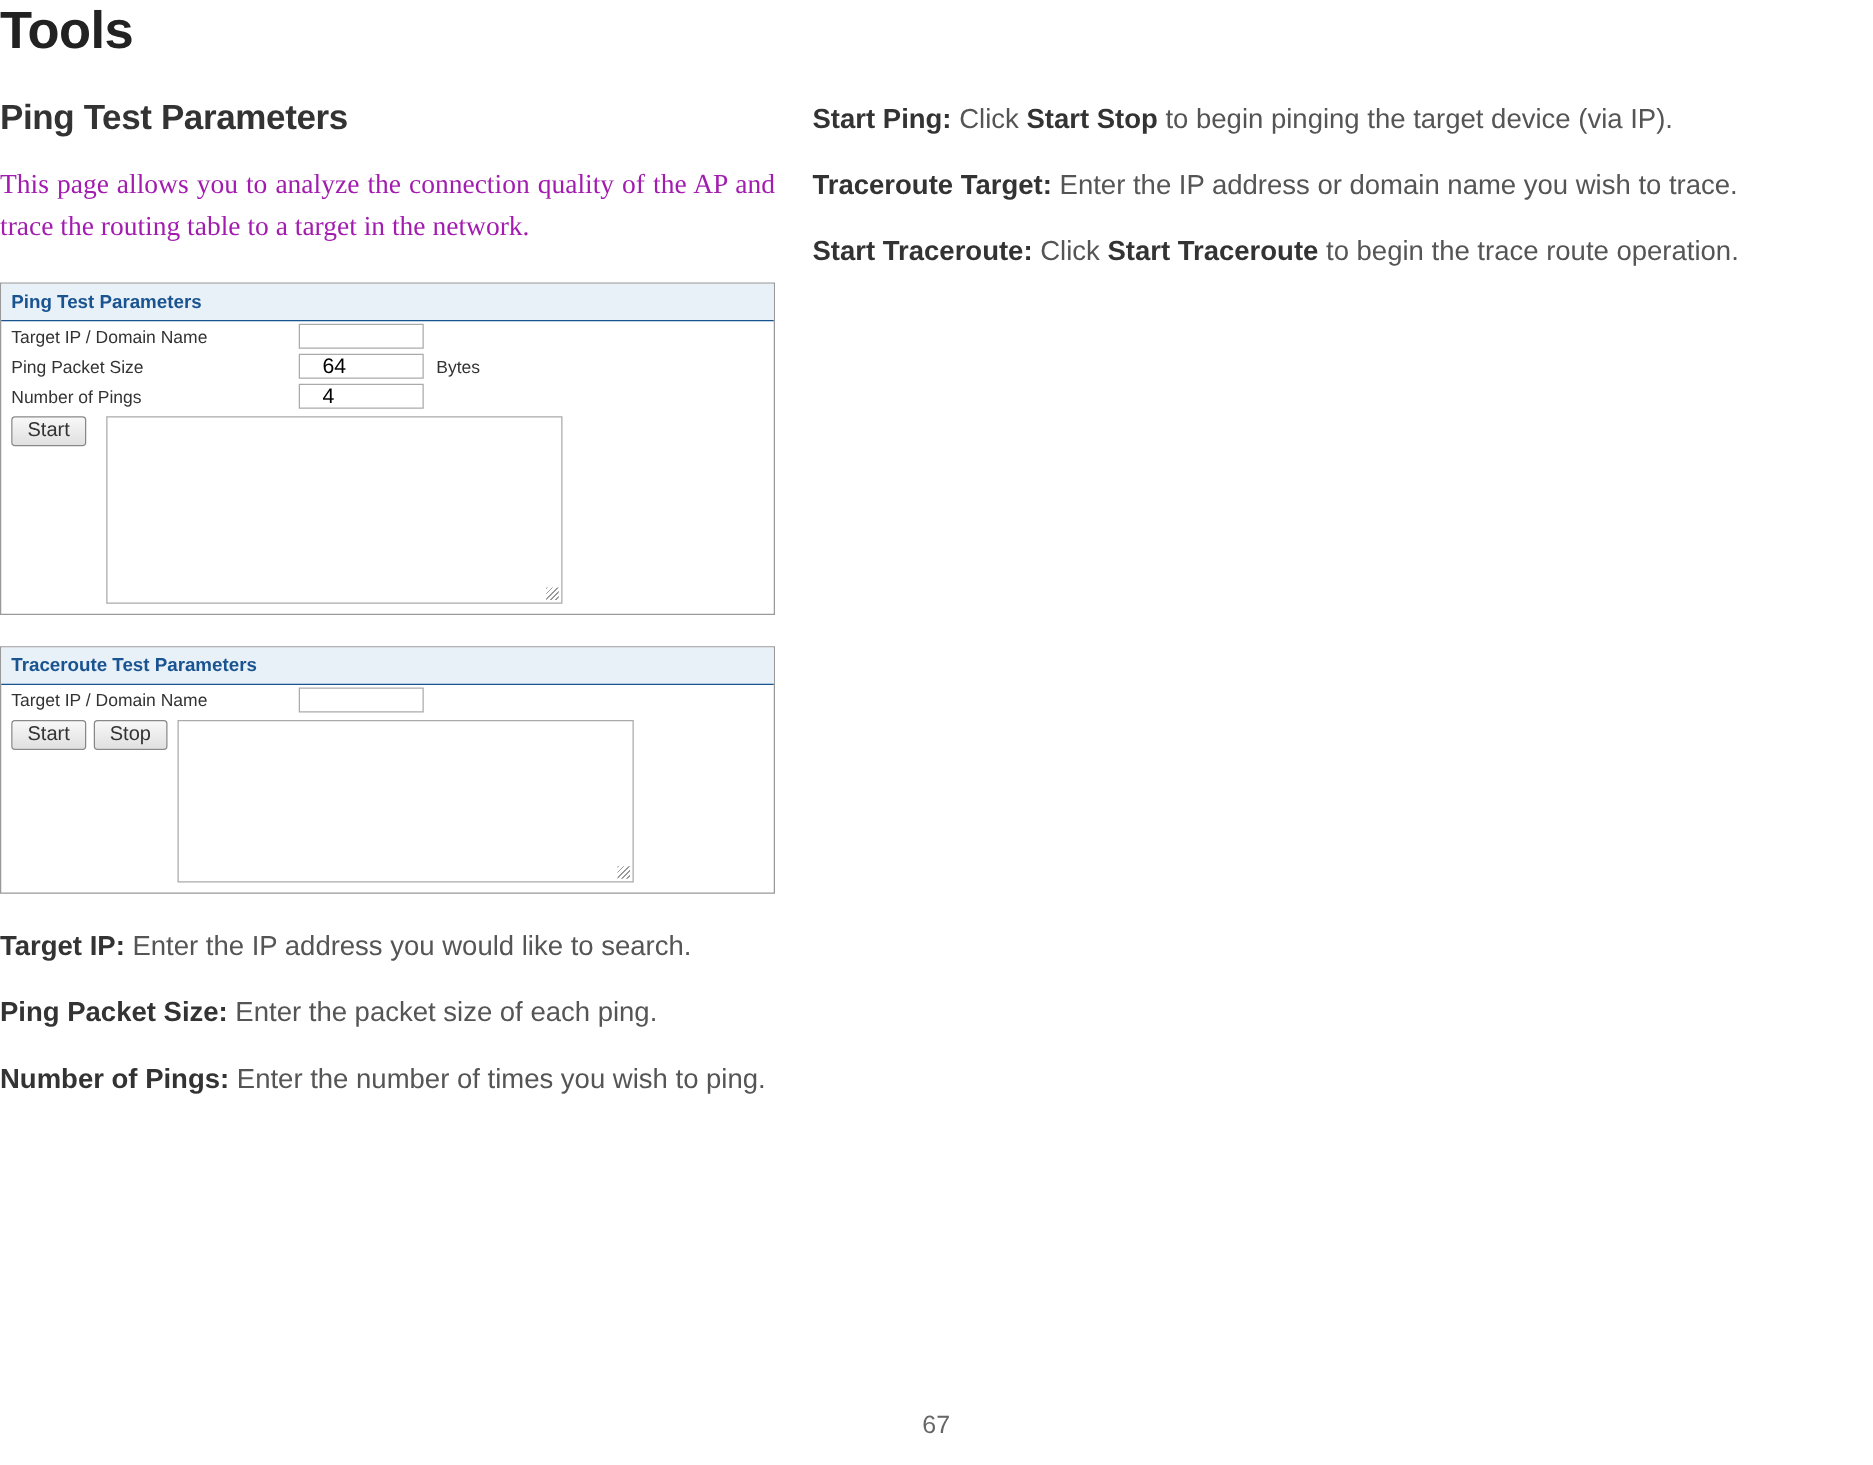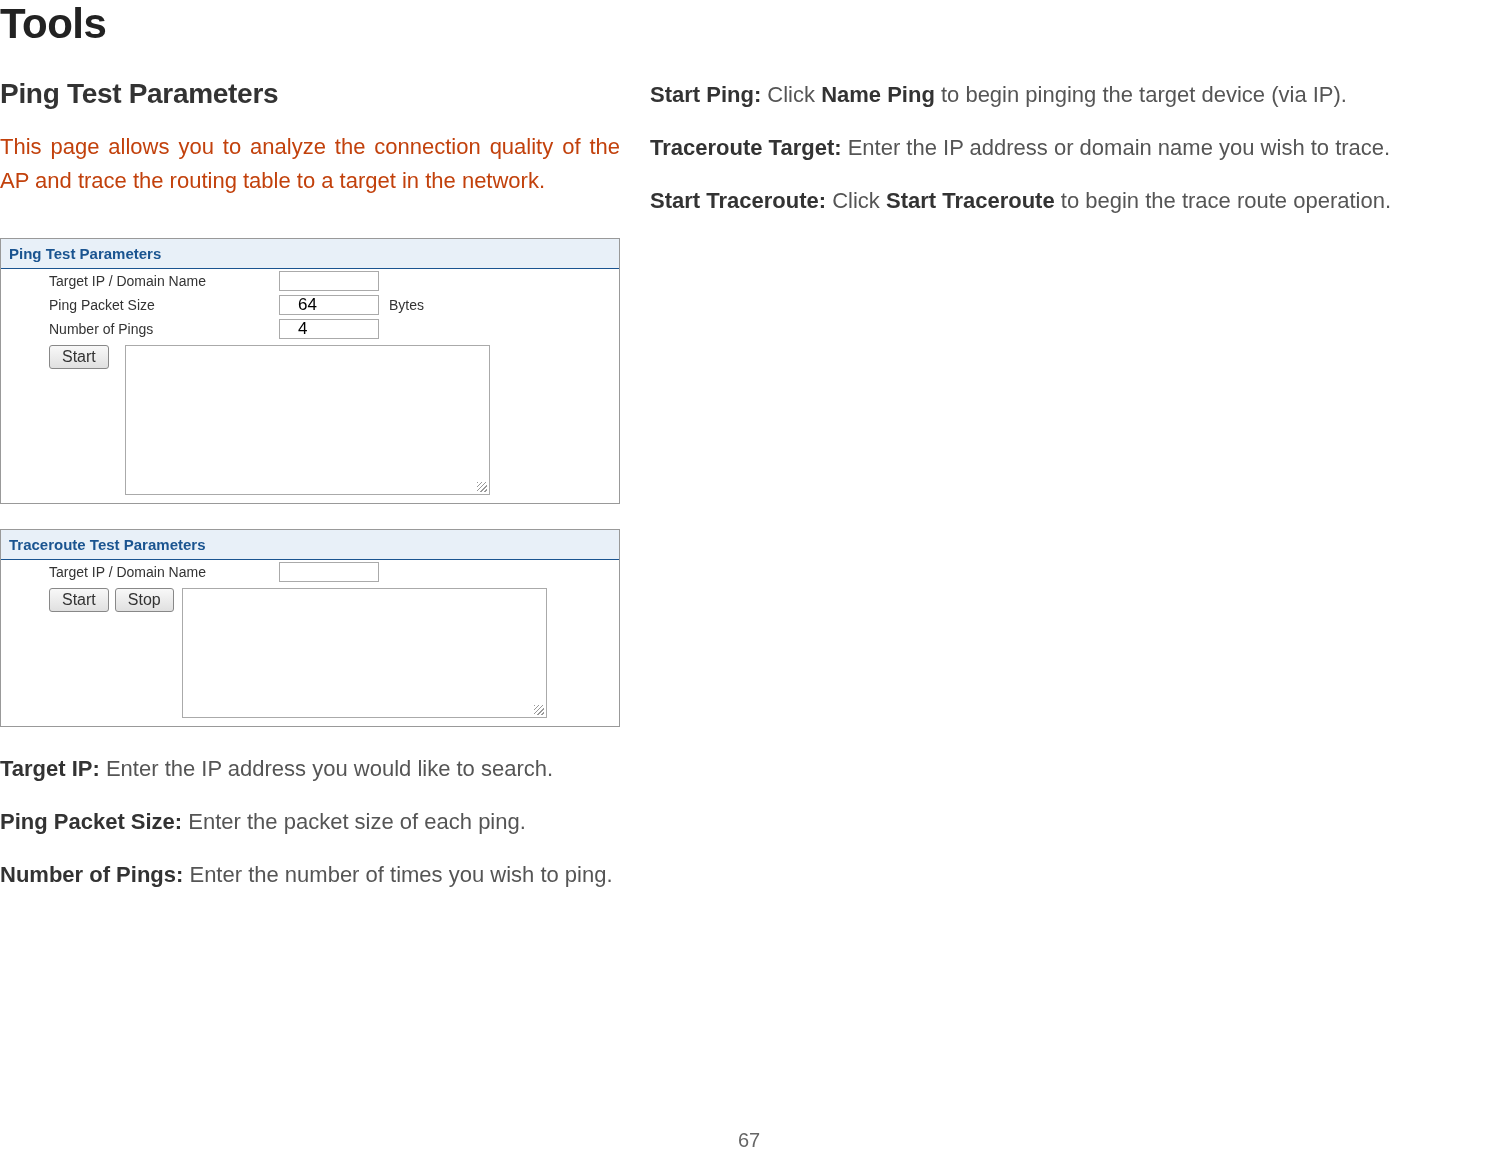--- a/index.html
+++ b/index.html
@@ -42,41 +42,41 @@
     .section-title {
       font-size: 28px;
       font-weight: bold;
       color: #333;
       margin-bottom: 20px;
       font-family: 'Arial Narrow', Arial, sans-serif;
       letter-spacing: -0.3px;
     }
     .intro-text {
       font-size: 22px;
-      color: #c2410c;
+      color: #a21caf;
       line-height: 1.55;
-      margin-bottom: 40px;
+      margin-bottom: 28px;
       text-align: justify;
+      font-family: Liberation Serif, serif;
     }
     .panel {
       border: 1px solid #999;
       margin-bottom: 25px;
       background: #fff;
     }
     .panel-title {
       background: #e8f0f8;
       color: #1a5490;
       font-size: 15px;
       font-weight: bold;
       padding: 6px 8px;
       border-bottom: 1px solid #1a5490;
     }
     .panel-body {
       padding: 0;
-      margin-left: 40px;
     }
     .form-row {
       display: flex;
       align-items: center;
       padding: 2px 8px;
       font-size: 14px;
       color: #333;
       min-height: 24px;
     }
     .form-label {
@@ -231,21 +231,21 @@
       <p class="definition">
         <strong>Ping Packet Size:</strong><span> Enter the packet size of each ping.</span>
       </p>
       <p class="definition">
         <strong>Number of Pings:</strong><span> Enter the number of times you wish to ping.</span>
       </p>
     </div>
 
     <div class="right-col">
       <p class="definition">
-        <strong>Start Ping:</strong><span> Click </span><strong>Name Ping</strong><span> to begin pinging the target device (via IP).</span>
+        <strong>Start Ping:</strong><span> Click </span><strong>Start Stop</strong><span> to begin pinging the target device (via IP).</span>
       </p>
       <p class="definition">
         <strong>Traceroute Target:</strong><span> Enter the IP address or domain name you wish to trace.</span>
       </p>
       <p class="definition">
         <strong>Start Traceroute:</strong><span> Click </span><strong>Start Traceroute</strong><span> to begin the trace route operation.</span>
       </p>
     </div>
   </div>
 

